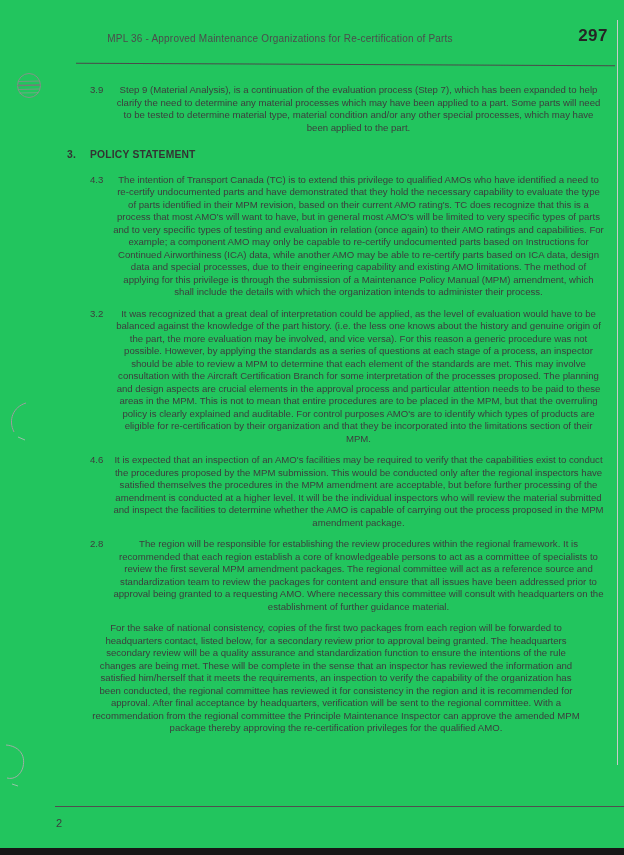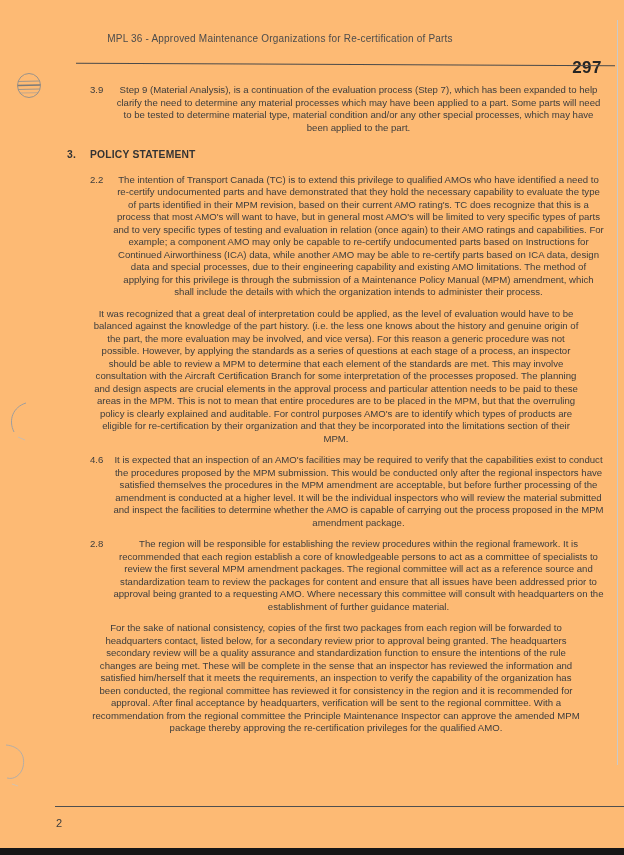--- a/index.html
+++ b/index.html
@@ -5,35 +5,34 @@
   html, body { margin: 0; padding: 0; }
   body {
     width: 624px; height: 855px;
     background: #ffffff;
     font-family: "Liberation Sans", sans-serif;
     overflow: hidden;
     position: relative;
   }
   .page {
     position: absolute; inset: 0;
-    background: #fdba74;
+    background: #22c55e;
     color: #3d3d3d;
   }
   
   .header-title {
     position: absolute; top: 33px; left: 0; right: 64px;
     text-align: center;
     font-size: 10px; color: #4c4c4c;
     letter-spacing: 0.2px;
   }
   .header-pagenum {
-    position: absolute; top: 26px; right: 22px;
+    position: absolute; top: 26px; right: 16px;
     font-size: 17px; font-weight: bold; color: #252525;
     letter-spacing: 0.5px;
-    margin-top: 32px;
   }
   .header-rule {
     position: absolute; top: 64px; left: 76px; right: 9px;
     height: 0; border-top: 1.4px solid #4a4a4a;
     transform: rotate(0.25deg);
   }
   
   .content {
     position: absolute; top: 84px; left: 90px; right: 20px;
     font-size: 9.6px; line-height: 12.5px; color: #3d3d3d;
@@ -108,25 +107,26 @@
       <div class="para-num">3.9</div>
       <div class="para-text">Step 9 (Material Analysis), is a continuation of the evaluation process (Step 7), which has been expanded to help clarify the need to determine any material processes which may have been applied to a part. Some parts will need to be tested to determine material type, material condition and/or any other special processes, which may have been applied to the part.</div>
     </div>
 
     <div class="section-heading">
       <div class="sec-num">3.</div>
       <div>POLICY STATEMENT</div>
     </div>
 
     <div class="para">
-      <div class="para-num">2.2</div>
+      <div class="para-num">4.3</div>
       <div class="para-text">The intention of Transport Canada (TC) is to extend this privilege to qualified AMOs who have identified a need to re-certify undocumented parts and have demonstrated that they hold the necessary capability to evaluate the type of parts identified in their MPM revision, based on their current AMO rating's. TC does recognize that this is a process that most AMO's will want to have, but in general most AMO's will be limited to very specific types of parts and to very specific types of testing and evaluation in relation (once again) to their AMO ratings and capabilities. For example; a component AMO may only be capable to re-certify undocumented parts based on Instructions for Continued Airworthiness (ICA) data, while another AMO may be able to re-certify parts based on ICA data, design data and special processes, due to their engineering capability and existing AMO limitations. The method of applying for this privilege is through the submission of a Maintenance Policy Manual (MPM) amendment, which shall include the details with which the organization intends to administer their process.</div>
     </div>
 
     <div class="para">
+      <div class="para-num">3.2</div>
       <div class="para-text">It was recognized that a great deal of interpretation could be applied, as the level of evaluation would have to be balanced against the knowledge of the part history.  (i.e. the less one knows about the history and genuine origin of the part, the more evaluation may be involved, and vice versa). For this reason a generic procedure was not possible. However, by applying the standards as a series of questions at each stage of a process, an inspector should be able to review a MPM to determine that each element of the standards are met. This may involve consultation with the Aircraft Certification Branch for some interpretation of the processes proposed. The planning and design aspects are crucial elements in the approval process and particular attention needs to be paid to these areas in the MPM. This is not to mean that entire procedures are to be placed in the MPM, but that the overruling policy is clearly explained and auditable. For control purposes AMO's are to identify which types of products are eligible for re-certification by their organization and that they be incorporated into the limitations section of their MPM.</div>
     </div>
 
     <div class="para">
       <div class="para-num">4.6</div>
       <div class="para-text">It is expected that an inspection of an AMO's facilities may be required to verify that the capabilities exist to conduct the procedures proposed by the MPM submission. This would be conducted only after the regional inspectors have satisfied themselves the procedures in the MPM amendment are acceptable, but before further processing of the amendment is conducted at a higher level. It will be the individual inspectors who will review the material submitted and inspect the facilities to determine whether the AMO is capable of carrying out the process proposed in the MPM amendment package.</div>
     </div>
 
     <div class="para">
       <div class="para-num">2.8</div>

